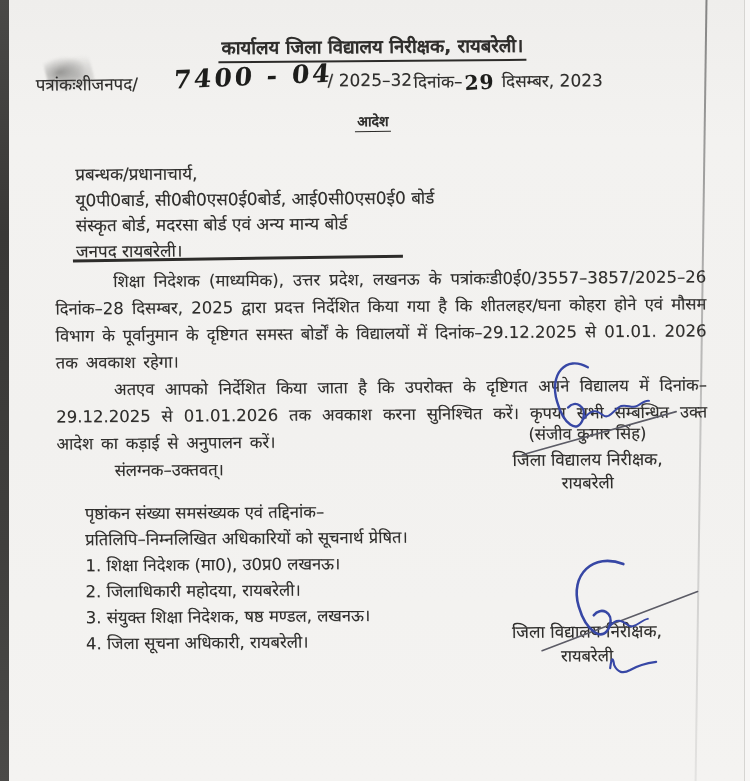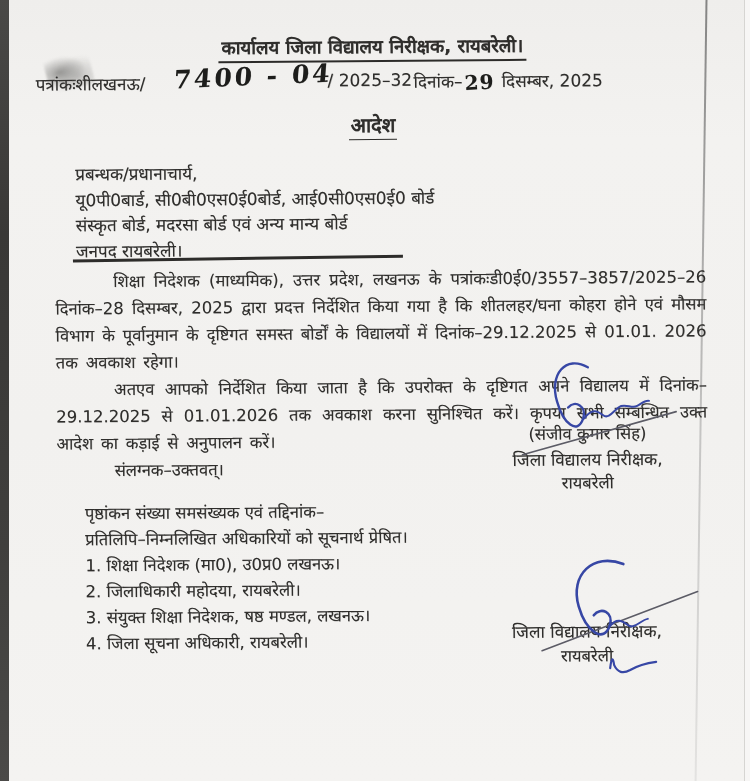--- a/index.html
+++ b/index.html
@@ -33,21 +33,21 @@
   .ref-prefix{position:absolute;left:0;top:7px;}
   .hw{font-family:"DejaVu Serif","Liberation Serif",serif;color:#1d1d1b;font-weight:700;}
   .hw-ref{position:absolute;left:138px;top:-2px;font-size:25px;letter-spacing:3px;
     transform:rotate(-2deg) skewX(-7deg);}
   .ref-suffix{position:absolute;left:292px;top:7px;}
   .date-group{position:absolute;left:378px;top:7px;}
   .hw-date{display:inline-block;font-size:20px;transform:rotate(-3deg);letter-spacing:1px;
     vertical-align:-2px;margin:0 2px;}
   
   .order-heading{position:absolute;top:111px;left:0;width:100%;text-align:center;}
-  .order-heading span{display:inline-block;font-size:20px;font-weight:700;
+  .order-heading span{display:inline-block;font-size:14px;font-weight:700;
     border-bottom:1.5px solid #2c2b29;padding:0 2px 1px;}
   
   .addressee{position:absolute;left:77px;top:160px;font-size:17px;line-height:25.5px;}
   .divider{position:absolute;left:74px;top:256px;width:330px;height:2.5px;background:#2d2c2a;
     transform:rotate(-0.35deg);}
   
   .letter-body{position:absolute;left:56px;top:266px;width:651px;font-size:16.5px;
     line-height:27px;text-align:justify;word-spacing:2.5px;}
   .letter-body p{margin:0;text-indent:58px;}
   .enclosure{margin-top:0;text-indent:0;text-align:left;}
@@ -71,24 +71,24 @@
   <div class="edge-right"></div>
   <div class="smudge"></div>
 
   <div class="content">
 
     <div class="office-title">
       <span>कार्यालय जिला विद्यालय निरीक्षक, रायबरेली।</span>
     </div>
 
     <div class="ref-line">
-      <span class="ref-prefix">पत्रांकःशीलखनऊ/</span>
+      <span class="ref-prefix">पत्रांकःशीजनपद/</span>
       <span class="hw hw-ref">7400 - 04</span>
       <span class="ref-suffix">/ 2025–32</span>
-      <span class="date-group"><span>दिनांक–</span><span class="hw hw-date">29</span> <span>दिसम्बर, 2025</span></span>
+      <span class="date-group"><span>दिनांक–</span><span class="hw hw-date">29</span> <span>दिसम्बर, 2023</span></span>
     </div>
 
     <div class="order-heading">
       <span>आदेश</span>
     </div>
 
     <div class="addressee">
       <div>प्रबन्धक/प्रधानाचार्य,</div>
       <div>यू0पी0बार्ड, सी0बी0एस0ई0बोर्ड, आई0सी0एस0ई0 बोर्ड</div>
       <div>संस्कृत बोर्ड, मदरसा बोर्ड एवं अन्य मान्य बोर्ड</div>

